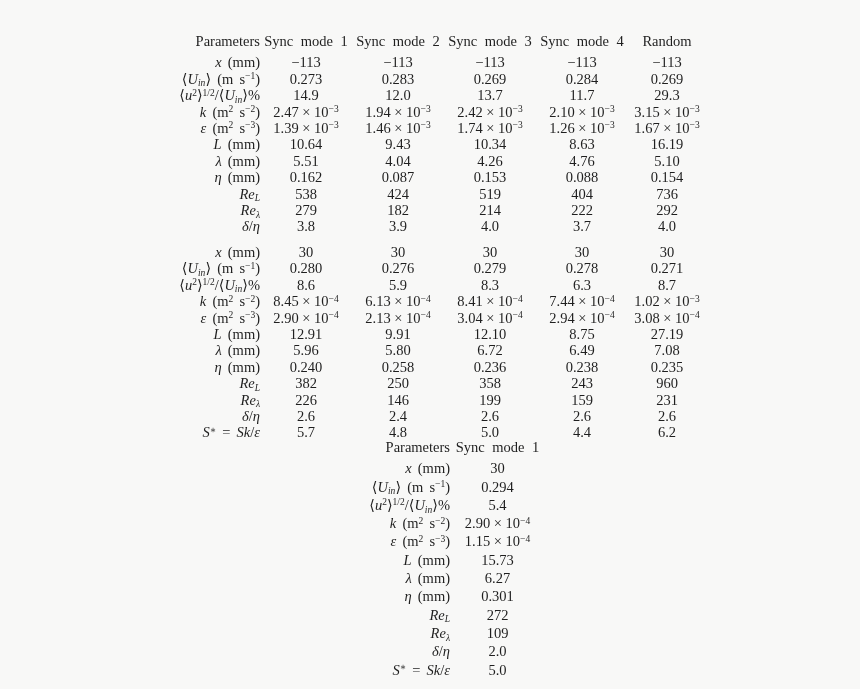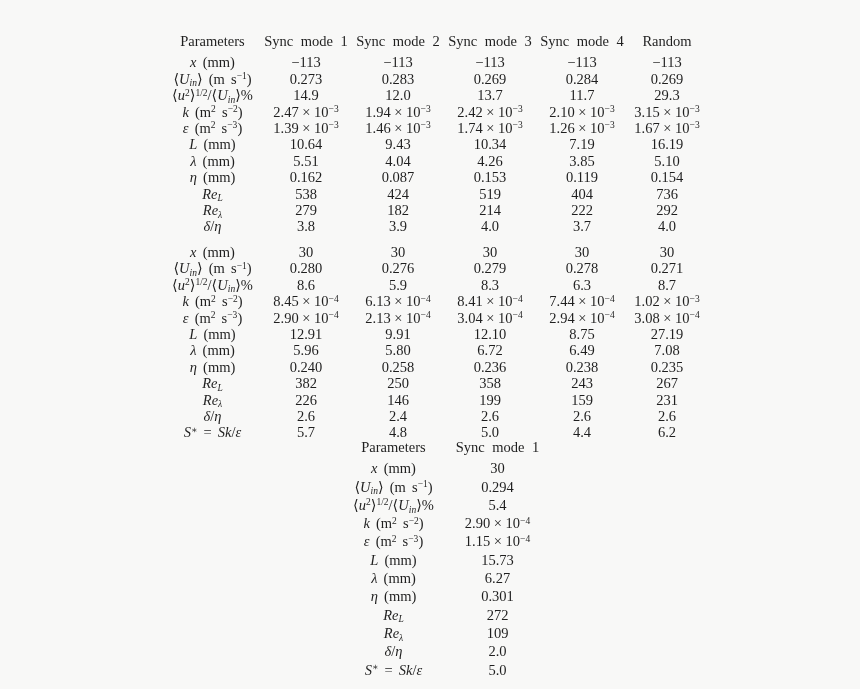--- a/index.html
+++ b/index.html
@@ -38,21 +38,21 @@
   #main-table td { line-height: 16.4px; }
   
   #single-table {
     position: absolute;
     left: 337px;
     top: 438px;
   }
   #single-table td { line-height: 18.3px; }
 
   td.lbl {
-    text-align: center;
+    text-align: right;
     word-spacing: 2.5px;
   }
   td.val {
     text-align: center;
   }
   thead td {
     padding-bottom: 5px;
     word-spacing: 4px;
   }
   #single-table thead td { padding-bottom: 3px; }
@@ -135,37 +135,37 @@
           <td class="val">1.46 × 10<sup>−3</sup></td>
           <td class="val">1.74 × 10<sup>−3</sup></td>
           <td class="val">1.26 × 10<sup>−3</sup></td>
           <td class="val">1.67 × 10<sup>−3</sup></td>
         </tr>
         <tr>
           <td class="lbl"><i>L</i> (mm)</td>
           <td class="val">10.64</td>
           <td class="val">9.43</td>
           <td class="val">10.34</td>
-          <td class="val">7.19</td>
+          <td class="val">8.63</td>
           <td class="val">16.19</td>
         </tr>
         <tr>
           <td class="lbl"><i>λ</i> (mm)</td>
           <td class="val">5.51</td>
           <td class="val">4.04</td>
           <td class="val">4.26</td>
-          <td class="val">3.85</td>
+          <td class="val">4.76</td>
           <td class="val">5.10</td>
         </tr>
         <tr>
           <td class="lbl"><i>η</i> (mm)</td>
           <td class="val">0.162</td>
           <td class="val">0.087</td>
           <td class="val">0.153</td>
-          <td class="val">0.119</td>
+          <td class="val">0.088</td>
           <td class="val">0.154</td>
         </tr>
         <tr>
           <td class="lbl"><i>Re</i><sub><i>L</i></sub></td>
           <td class="val">538</td>
           <td class="val">424</td>
           <td class="val">519</td>
           <td class="val">404</td>
           <td class="val">736</td>
         </tr>
@@ -251,21 +251,21 @@
           <td class="val">0.236</td>
           <td class="val">0.238</td>
           <td class="val">0.235</td>
         </tr>
         <tr>
           <td class="lbl"><i>Re</i><sub><i>L</i></sub></td>
           <td class="val">382</td>
           <td class="val">250</td>
           <td class="val">358</td>
           <td class="val">243</td>
-          <td class="val">267</td>
+          <td class="val">960</td>
         </tr>
         <tr>
           <td class="lbl"><i>Re</i><sub><i>λ</i></sub></td>
           <td class="val">226</td>
           <td class="val">146</td>
           <td class="val">199</td>
           <td class="val">159</td>
           <td class="val">231</td>
         </tr>
         <tr>

